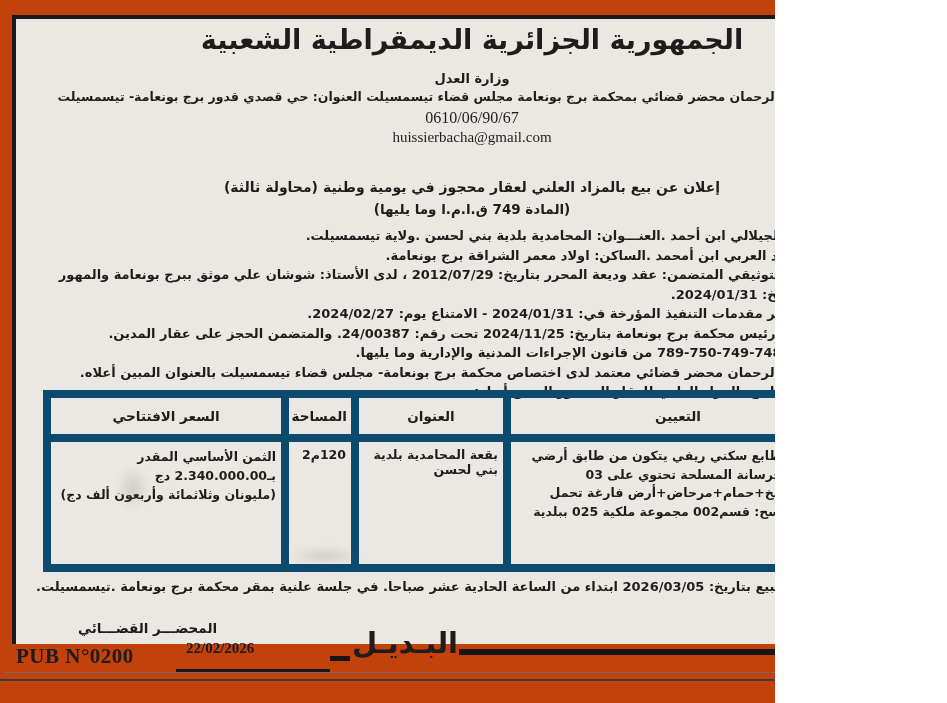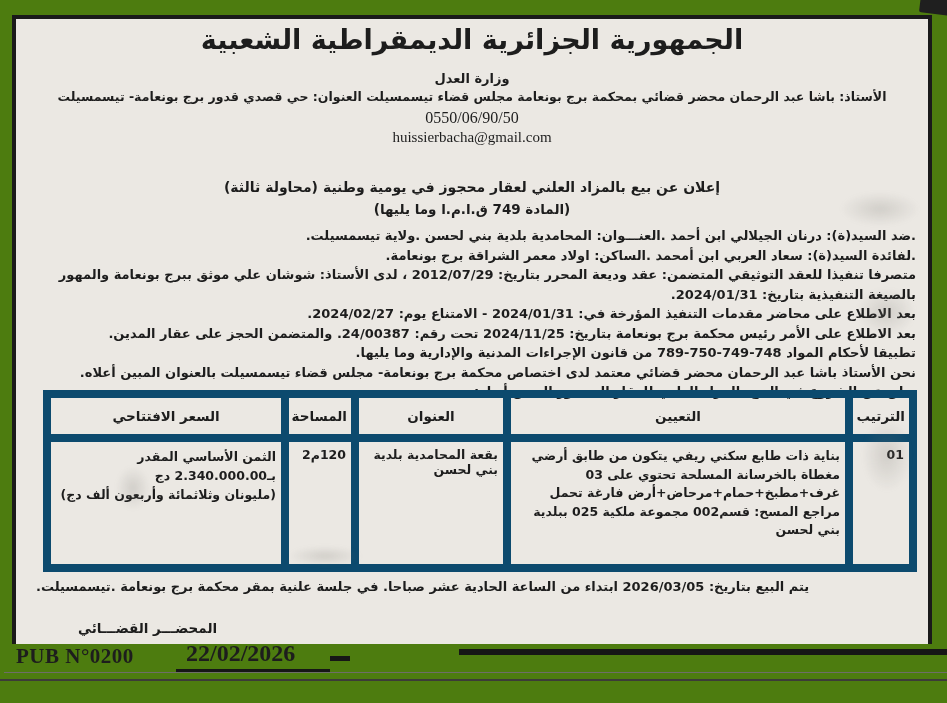--- a/index.html
+++ b/index.html
@@ -1,19 +1,19 @@
 <!DOCTYPE html>
 <html lang="ar"><head>
 <meta charset="utf-8">
 <style>
   html,body{margin:0;padding:0;}
   .page{
     position:relative;
-    width:947px;height:703px;
-    background:#4d7c0f;
+    width:775px;height:703px;
+    background:#c2410c;
     overflow:hidden;
     font-family:"DejaVu Sans",sans-serif;
     color:#1d1d1d;
   }
   .frame{
     position:absolute;left:12px;top:15px;
     width:912px;height:625px;
     border:4px solid #1a1a1a;border-bottom:none;
     background:#ebe8e3;
   }
@@ -40,21 +40,21 @@
   table.prop td{font-size:12.5px;vertical-align:top;padding:5px 5px;height:112px;}
   .col-rank{width:64px;} .col-desg{width:342px;} .col-addr{width:152px;}
   .col-area{width:70px;} .col-price{width:238px;}
   td.c{}
   td.desg{line-height:18.5px;}
   td.price{padding-top:10px;line-height:19px;}
   .sale-line{top:560px;right:14px;left:20px;direction:rtl;text-align:left;font-size:13px;font-weight:bold;}
   .cond-line{top:585px;right:14px;left:20px;direction:rtl;text-align:right;font-size:13px;font-weight:bold;}
   .bailiff-label{top:601px;left:62px;direction:rtl;font-size:13.5px;font-weight:bold;}
   .pub{left:16px;top:644px;font-family:"Liberation Serif",serif;font-size:21px;font-weight:bold;letter-spacing:0.5px;}
-  .date{left:186px;top:640px;font-family:"Liberation Serif",serif;font-size:24px;font-weight:bold;}
+  .date{left:186px;top:640px;font-family:"Liberation Serif",serif;font-size:15px;font-weight:bold;}
   .date-underline{left:176px;top:669px;width:154px;height:3px;background:#161616;}
   .dash{left:330px;top:656px;width:20px;height:5px;background:#161616;}
   .newspaper{left:352px;top:626px;font-size:29px;font-weight:bold;direction:rtl;}
   .long-line{left:459px;top:649px;width:488px;height:6px;background:#161616;}
   .rule1{left:4px;top:672px;width:943px;height:1px;background:#6f6d68;}
   .rule2{left:0;top:679px;width:947px;height:2px;background:#3c3b38;}
   .corner-mark{left:920px;top:-5px;width:32px;height:19px;background:#1f1f1f;transform:rotate(7deg);border-radius:2px;}
   .smudge{background:radial-gradient(ellipse at center, rgba(118,116,110,0.22) 0%, rgba(118,116,110,0) 70%);filter:blur(2px);}
   .s1{left:840px;top:192px;width:80px;height:34px;}
   .s2{left:856px;top:288px;width:60px;height:48px;}
@@ -64,21 +64,21 @@
 </style>
 </head>
 <body>
 
 <div class="page">
 
   <div class="frame">
     <div class="abs ctr ar republic">الجمهورية الجزائرية الديمقراطية الشعبية</div>
     <div class="abs ctr ar bailiff-line">الأستاذ: باشا عبد الرحمان محضر قضائي بمحكمة برج بونعامة مجلس قضاء تيسمسيلت العنوان: حي قصدي قدور برج بونعامة- تيسمسيلت</div>
     <div class="abs ctr ar ministry">وزارة العدل</div>
-    <div class="abs ctr phone">0550/06/90/50</div>
+    <div class="abs ctr phone">0610/06/90/67</div>
     <div class="abs ctr email">huissierbacha@gmail.com</div>
 
     <div class="abs ctr ar ann-title">إعلان عن بيع بالمزاد العلني لعقار محجوز في يومية وطنية (محاولة ثالثة)</div>
     <div class="abs ctr ar ann-sub">(المادة 749 ق.ا.م.ا وما يليها)</div>
 
     <div class="abs paras">
       <p>.ضد السيد(ة): درنان الجيلالي ابن أحمد .العنـــوان: المحامدية بلدية بني لحسن .ولاية تيسمسيلت.</p>
       <p>.لفائدة السيد(ة): سعاد العربي ابن أمحمد .الساكن: اولاد معمر الشراقة برج بونعامة.</p>
       <p>متصرفا تنفيذا للعقد التوثيقي المتضمن: عقد وديعة المحرر بتاريخ: 2012/07/29 ، لدى الأستاذ: شوشان علي موثق ببرج بونعامة والمهور بالصيغة التنفيذية بتاريخ: 2024/01/31.</p>
       <p>بعد الاطلاع على محاضر مقدمات التنفيذ المؤرخة في: 2024/01/31 - الامتناع يوم: 2024/02/27.</p>
@@ -120,20 +120,21 @@
           <div>(مليونان وثلاثمائة وأربعون ألف دج)</div>
         </td>
       </tr>
     </tbody>
   </table>
 
   <div class="abs pub">PUB N°0200</div>
   <div class="abs date">22/02/2026</div>
   <div class="abs date-underline"></div>
   <div class="abs dash"></div>
+  <div class="abs newspaper">البـديـل</div>
   <div class="abs long-line"></div>
   <div class="abs rule1"></div>
   <div class="abs rule2"></div>
   <div class="abs corner-mark"></div>
 
   <div class="abs smudge s1"></div>
   <div class="abs smudge s2"></div>
   <div class="abs smudge s3"></div>
   <div class="abs smudge s4"></div>
   <div class="abs smudge s5"></div>

